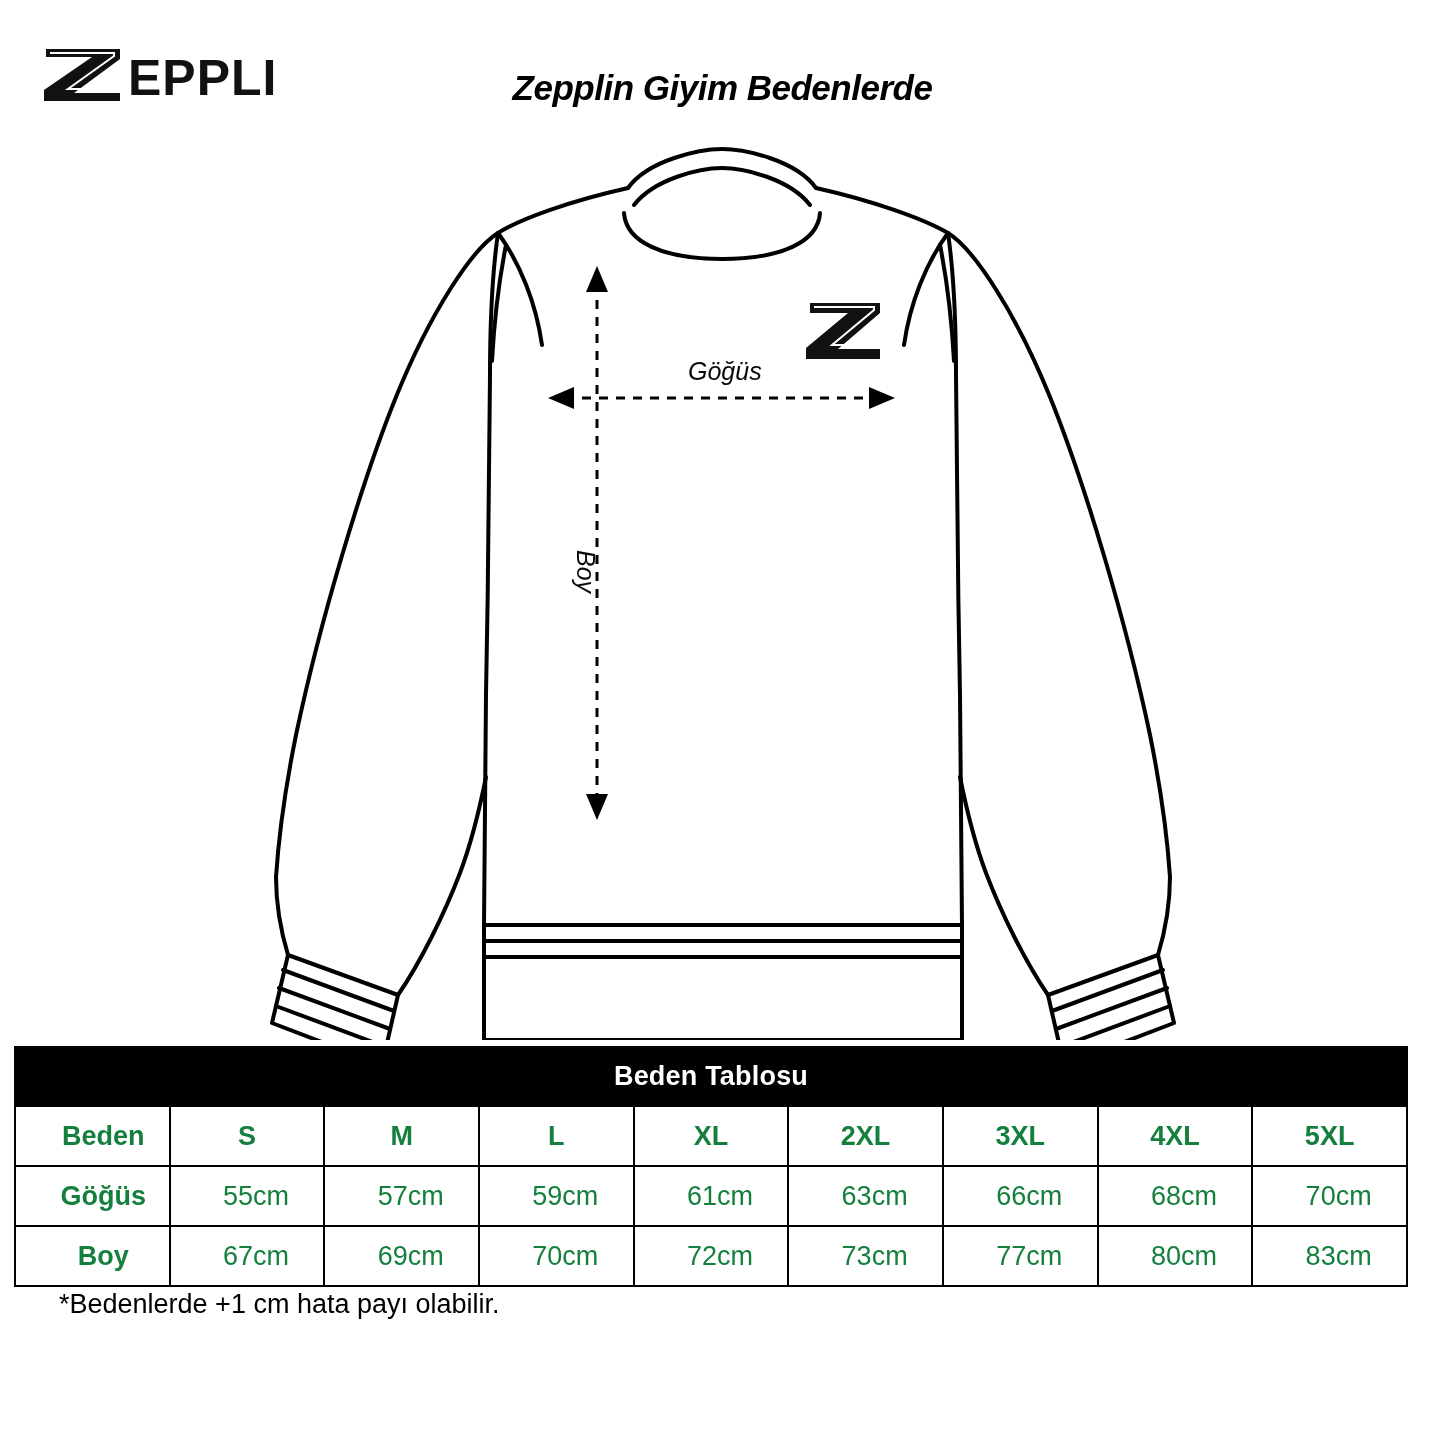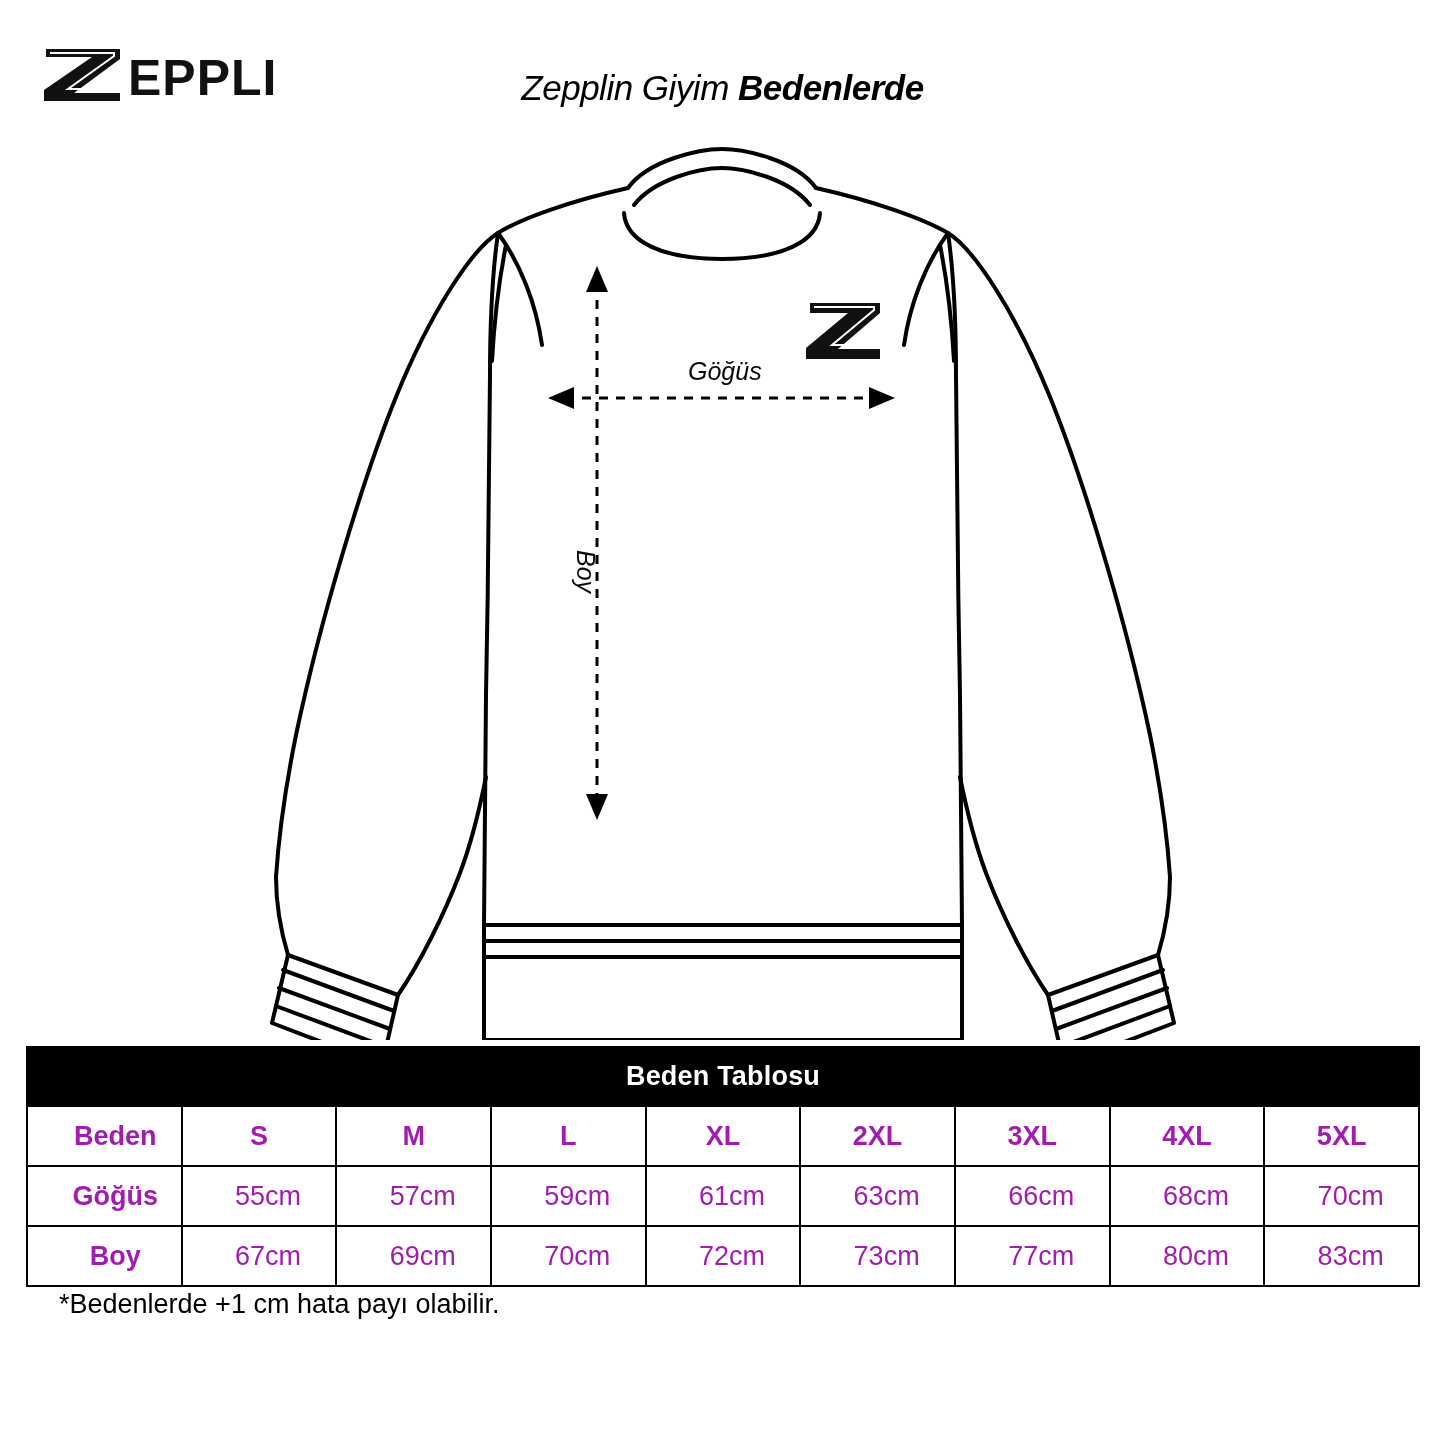--- a/index.html
+++ b/index.html
@@ -38,21 +38,21 @@
     position: absolute;
     left: 0;
     top: 68px;
     width: 1445px;
     text-align: center;
     font-size: 35px;
     font-style: italic;
     letter-spacing: -0.5px;
     white-space: nowrap;
   }
-  .title .t-light { font-weight: 400; }
+  .title .t-light { font-weight: 700; }
   .title .t-bold { font-weight: 800; }
 
   
   .illustration {
     position: absolute;
     left: 0;
     top: 135px;
     width: 1445px;
     height: 905px;
   }
@@ -70,38 +70,38 @@
   .lbl-length {
     left: 600px;
     top: 415px;
     transform: rotate(90deg);
     transform-origin: left top;
   }
 
   
   .table-wrap {
     position: absolute;
-    left: 26px;
+    left: 14px;
     top: 1046px;
     width: 1394px;
   }
   table.size-table {
     border-collapse: collapse;
     width: 1394px;
     table-layout: fixed;
   }
   table.size-table td, table.size-table th {
     border: 2px solid #000000;
     padding: 0;
     height: 49px;
     font-size: 27px;
     text-align: center;
     vertical-align: middle;
     background: #ffffff;
-    color: #a21caf;
+    color: #15803d;
   }
   .tbl-title {
     background: #000000 !important;
     color: #ffffff !important;
     font-size: 34px;
     font-weight: 700;
     height: 57px !important;
     letter-spacing: 0.2px;
   }
   .row-head {

